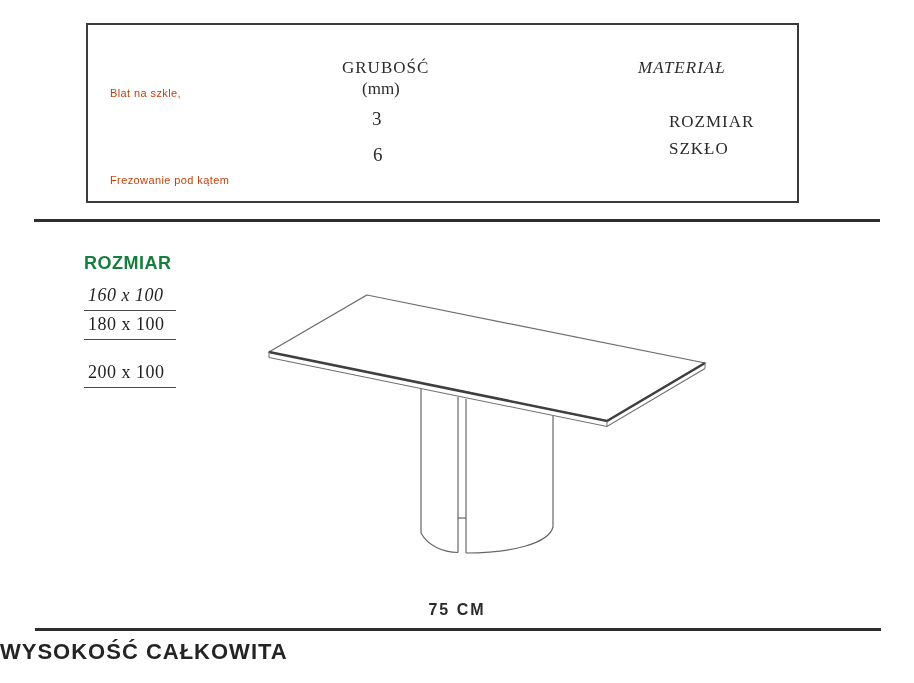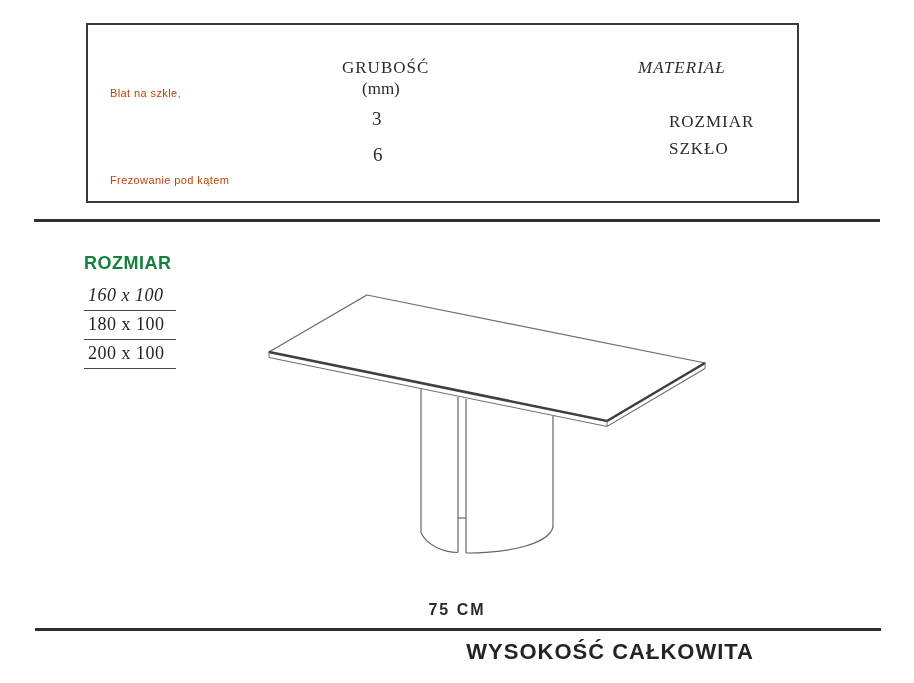--- a/index.html
+++ b/index.html
@@ -22,21 +22,21 @@
   .size-row {
     width:88px; height:25px; border-bottom:1.5px solid #474747;
     font-size:18px; color:#1f1f1f; letter-spacing:0.5px; padding-left:4px;
     box-sizing:content-box;
   }
   .height-value {
     left:0; width:914px; text-align:center; font-size:16px; font-weight:bold;
     letter-spacing:2px; color:#2a2a2a;
   }
   .height-label {
-    left:0; width:754px; text-align:right; font-size:22px; font-weight:bold;
+    left:0; width:754px; text-align:left; font-size:22px; font-weight:bold;
     letter-spacing:1px; color:#242424;
   }
 </style>
 </head>
 <body>
 
 <div class="canvas">
 
   <svg class="abs svg-layer" viewBox="0 0 914 683">
 
@@ -80,19 +80,19 @@
   <div class="abs serif num-serif" style="left:373px; top:144px;">6</div>
 
   <div class="abs serif cap-serif" style="left:669px; top:112px;">ROZMIAR</div>
   <div class="abs serif cap-serif" style="left:669px; top:139px;">SZKŁO</div>
 
   <div class="abs divider" style="left:34px; top:219px; width:846px;"></div>
 
   <div class="abs sizes-header" style="left:84px; top:253px;">ROZMIAR</div>
   <div class="abs serif size-row" style="left:84px; top:285px;font-style:italic;">160 x 100</div>
   <div class="abs serif size-row" style="left:84px; top:314px;">180 x 100</div>
-  <div class="abs serif size-row" style="left:84px; top:343px;">200 x 100</div>
+  <div class="abs serif size-row" style="left:84px; top:362px;">200 x 100</div>
 
   <div class="abs height-value" style="top:601px;">75 CM</div>
   <div class="abs divider" style="left:35px; top:628px; width:846px;"></div>
   <div class="abs height-label" style="top:639px;">WYSOKOŚĆ CAŁKOWITA</div>
 
 </div>
 
 </body></html>

